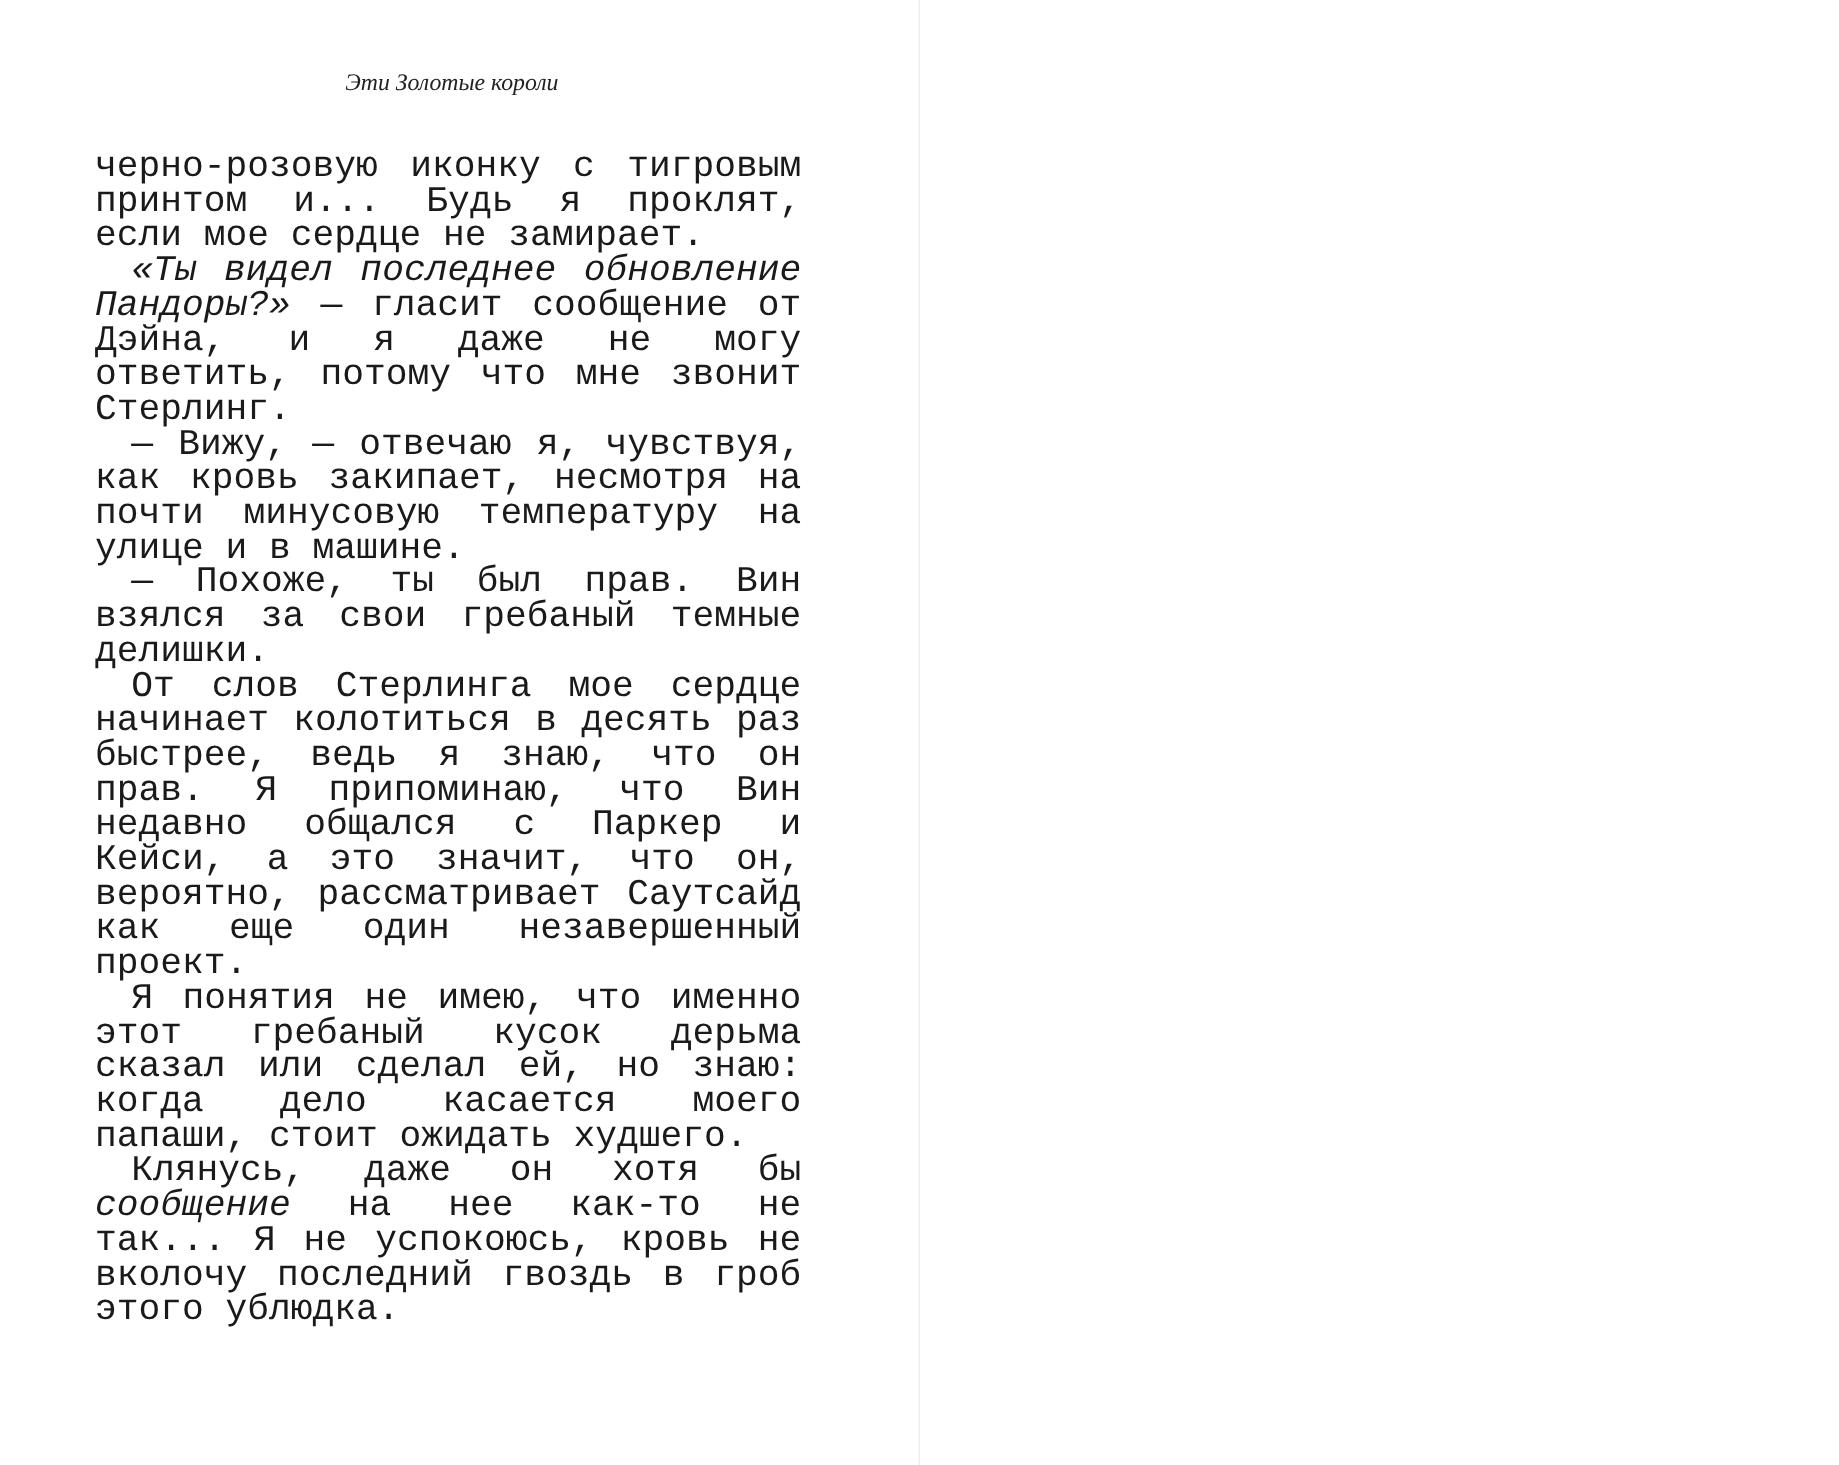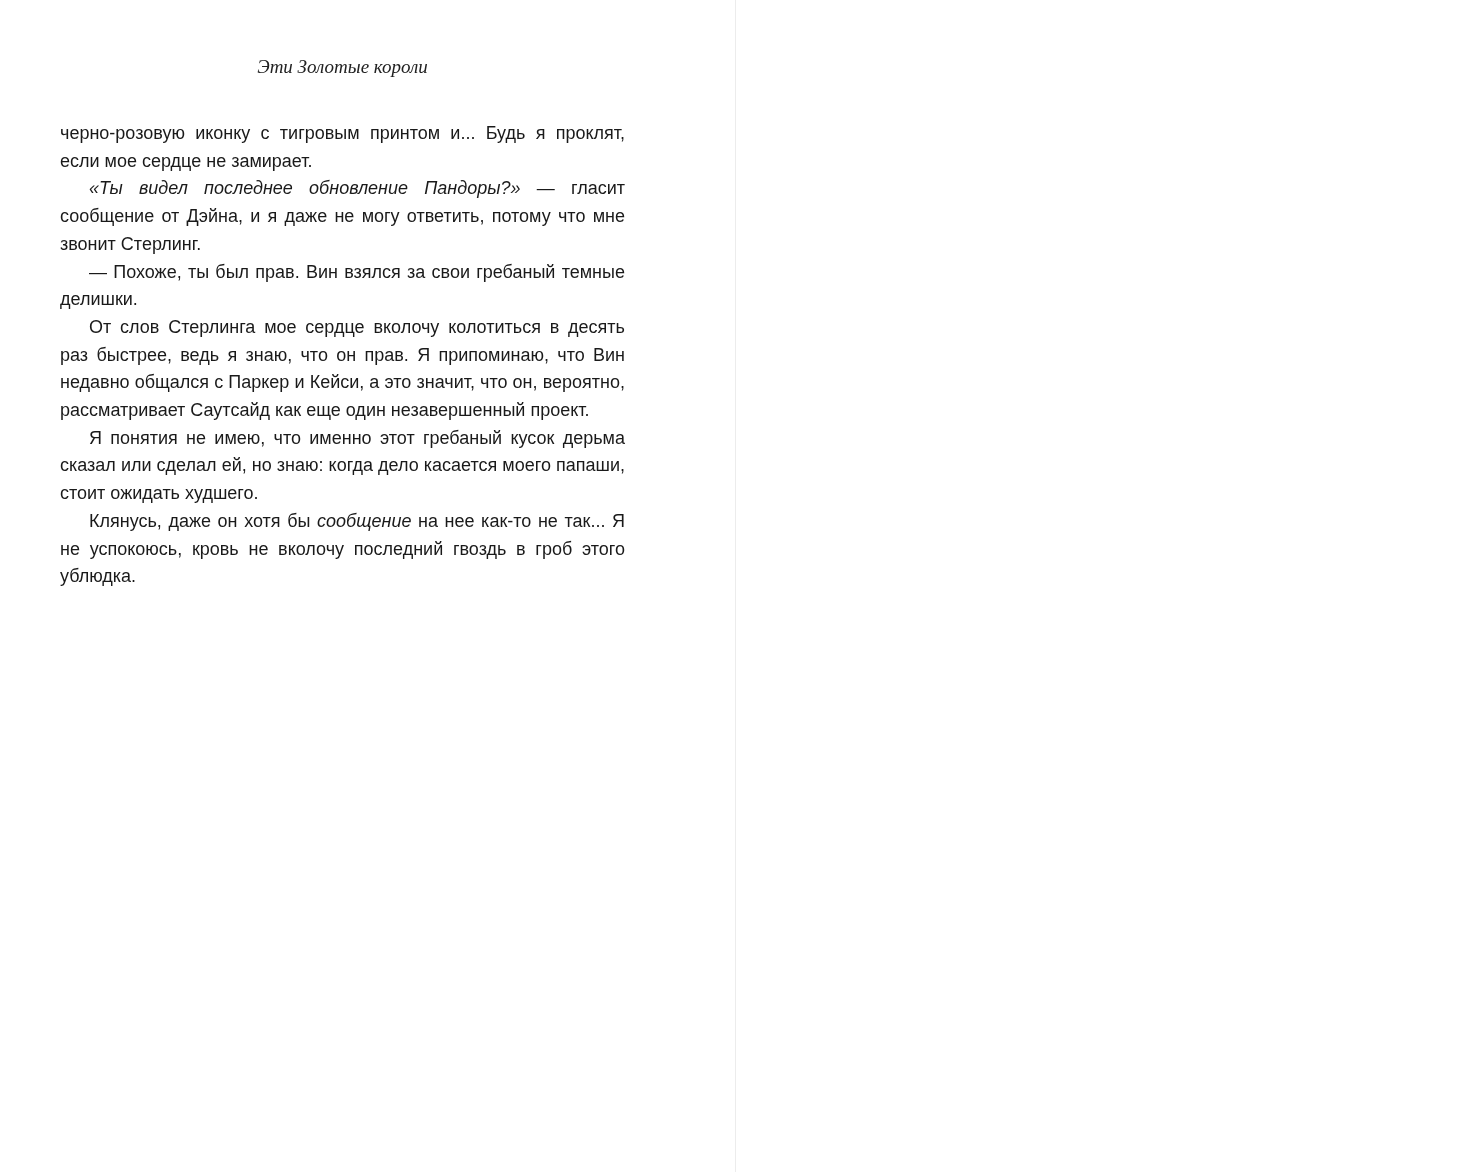--- a/index.html
+++ b/index.html
@@ -42,28 +42,29 @@
     .running-head {
       position: absolute;
       top: 56px;
       left: 0;
       width: 685px;
       text-align: center;
       font-family: "Liberation Serif", "DejaVu Serif", serif;
       font-style: italic;
       font-size: 19px;
       color: #222;
+      padding-left: 19px;
     }
     .book-text {
       position: absolute;
       top: 120px;
-      left: 60px;
+      left: 76px;
       width: 565px;
-      font-family: Liberation Sans, sans-serif;
-      font-size: 18px;
+      font-family: Liberation Mono, monospace;
+      font-size: 29px;
       line-height: 27.7px;
       color: #1a1a1a;
       text-align: justify;
       hyphens: manual;
     }
     .book-text p {
       margin: 0;
       text-indent: 29px;
     }
     .book-text p.no-indent {
@@ -75,22 +76,23 @@
   </style>
 </head>
 <body>
 
 <div class="spread">
   <div class="page page-left">
     <div class="running-head">Эти Золотые короли</div>
     <div class="book-text">
       <p class="no-indent">черно-розовую иконку с тигровым принтом и... Будь я про­клят, если мое сердце не замирает.</p>
       <p><em>«Ты видел последнее обновление Пандоры?»</em><span> — гласит сообщение от Дэйна, и я даже не могу ответить, потому что мне звонит Стерлинг.</span></p>
+      <p>— Вижу, — отвечаю я, чувствуя, как кровь закипает, несмотря на почти минусовую температуру на улице и в машине.</p>
       <p>— Похоже, ты был прав. Вин взялся за свои гребаный темные делишки.</p>
-      <p>От слов Стерлинга мое сердце вколочу колотиться в десять раз быстрее, ведь я знаю, что он прав. Я припо­минаю, что Вин недавно общался с Паркер и Кейси, а это значит, что он, вероятно, рассматривает Саутсайд как еще один незавершенный проект.</p>
+      <p>От слов Стерлинга мое сердце начинает колотиться в десять раз быстрее, ведь я знаю, что он прав. Я припо­минаю, что Вин недавно общался с Паркер и Кейси, а это значит, что он, вероятно, рассматривает Саутсайд как еще один незавершенный проект.</p>
       <p>Я понятия не имею, что именно этот гребаный кусок дерьма сказал или сделал ей, но знаю: когда дело касается моего папаши, стоит ожидать худшего.</p>
       <p><span>Клянусь, даже он хотя бы </span><em>сообщение</em><span> на нее как-то не так... Я не успокоюсь, кровь не вколочу последний гвоздь в гроб этого ублюдка.</span></p>
     </div>
   </div>
 
   <div class="gutter"></div>
 
   <div class="page page-right">
     
   </div>

